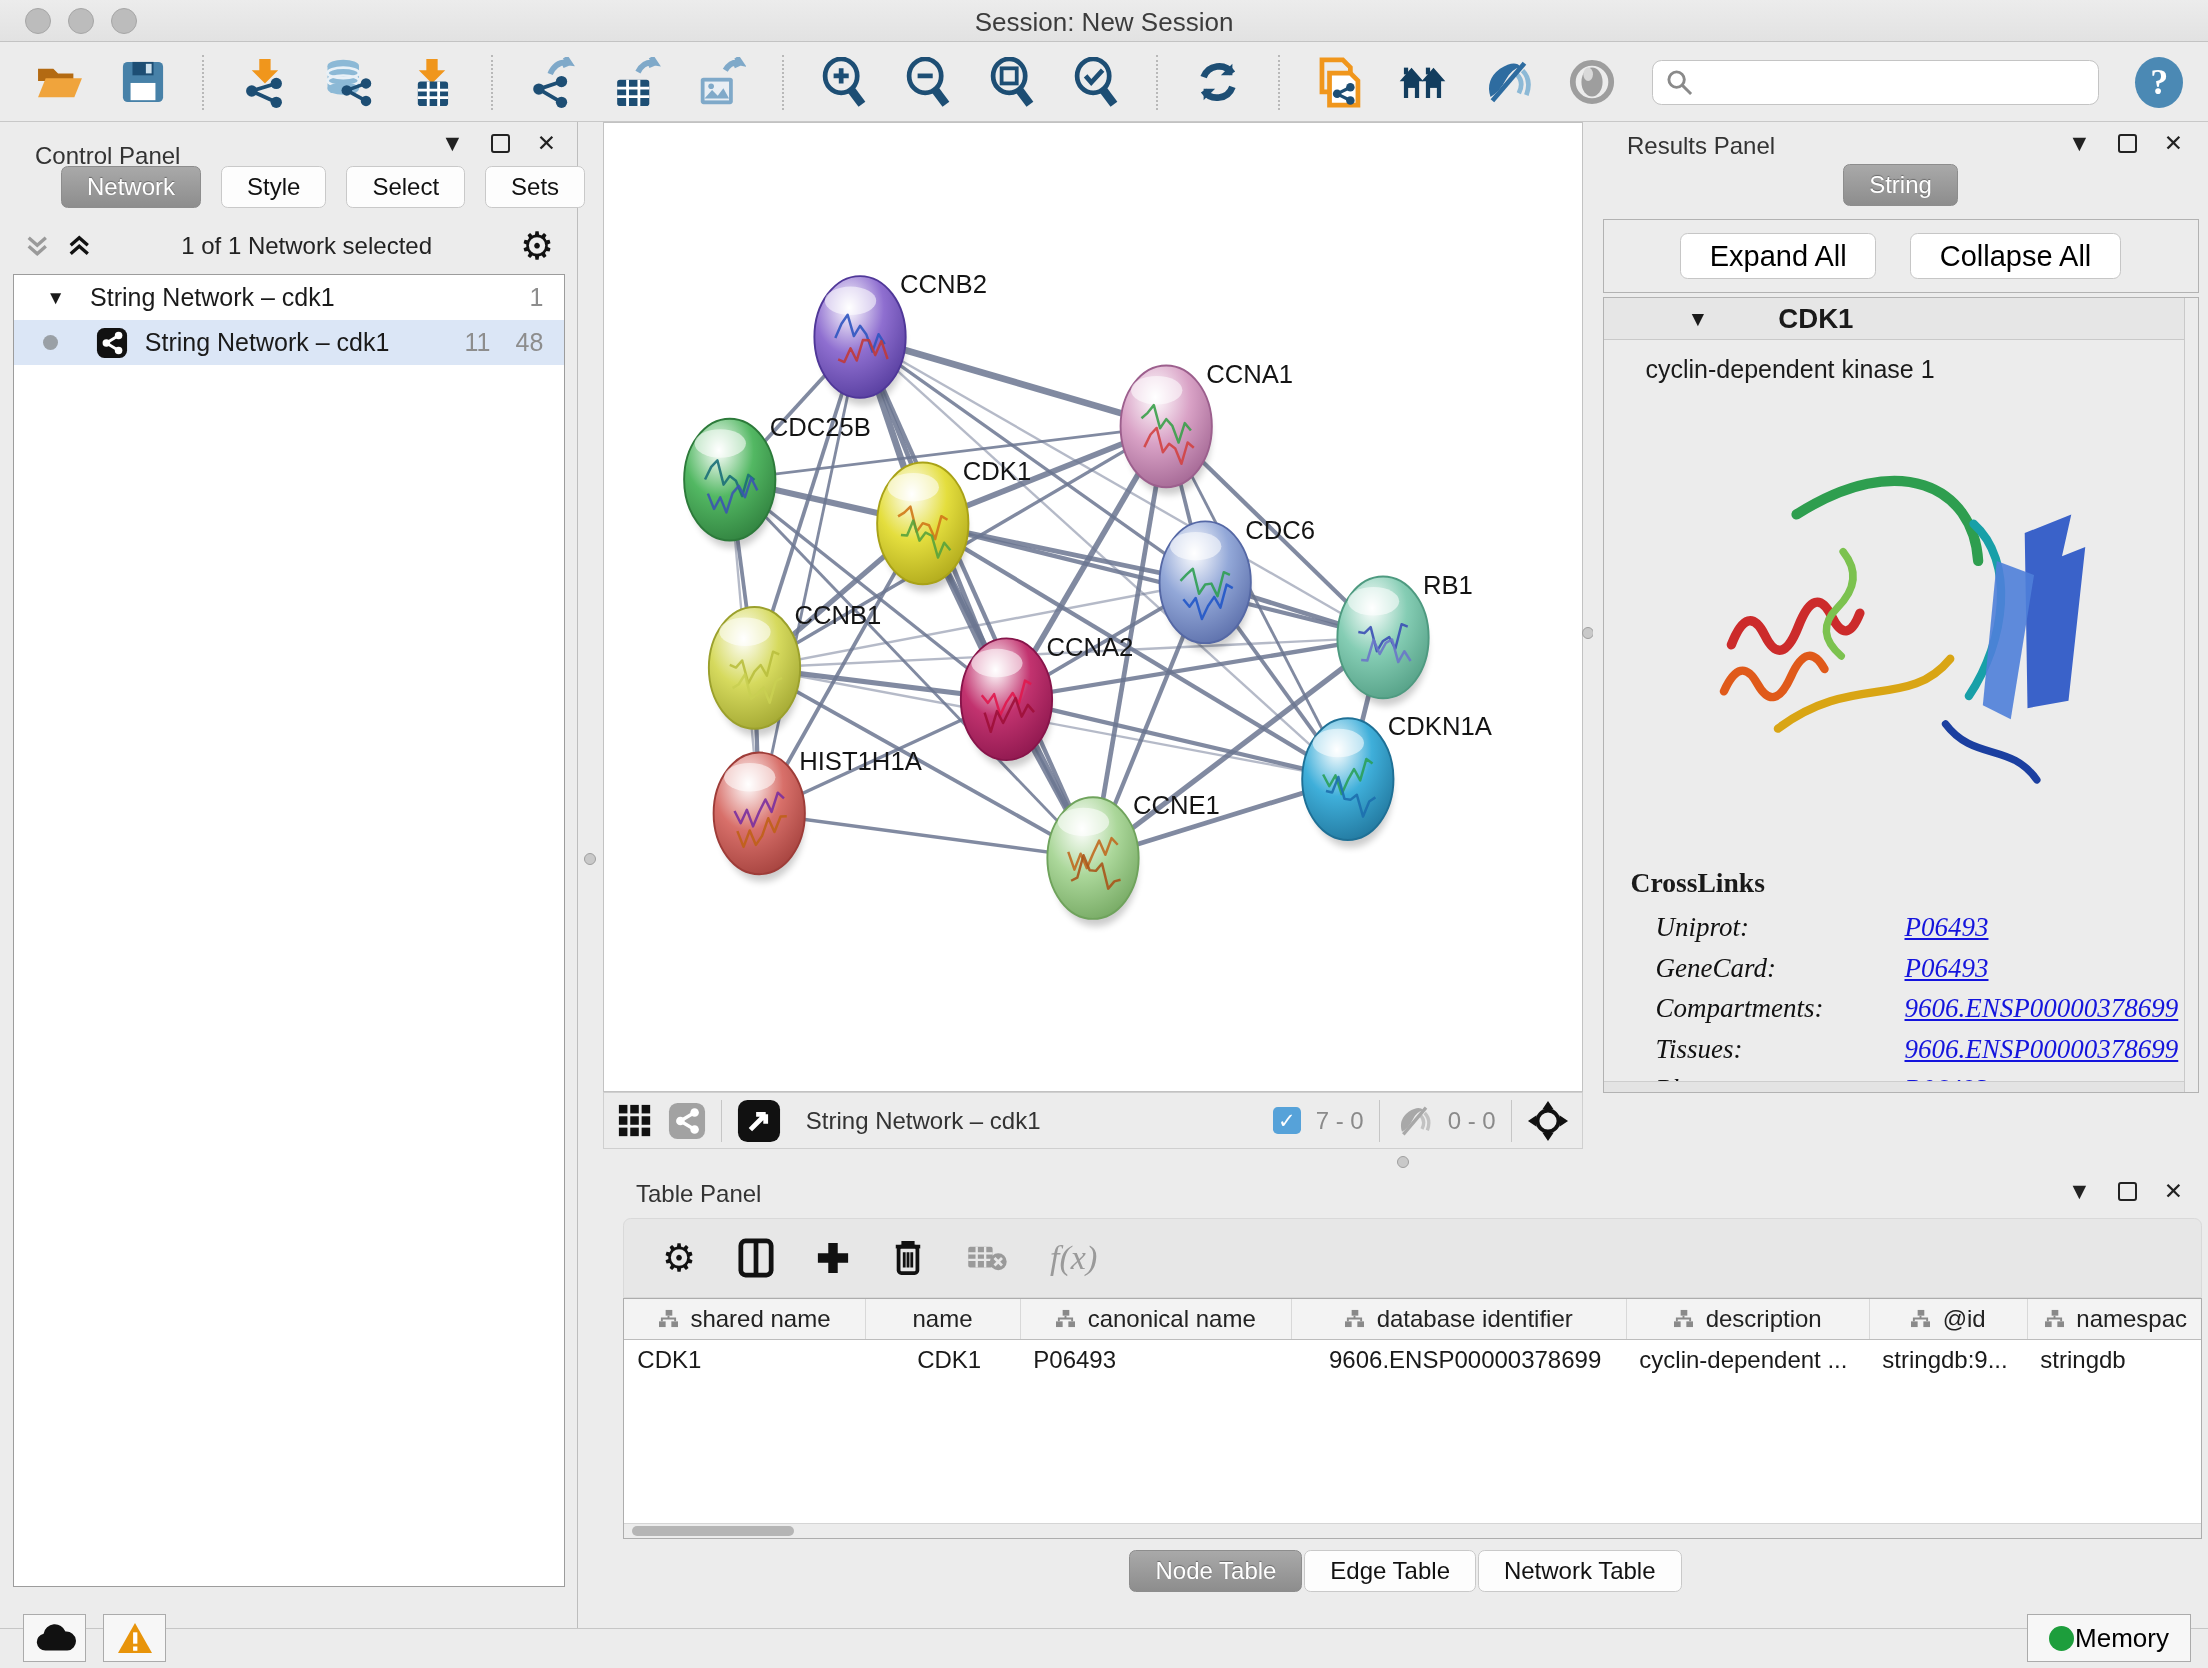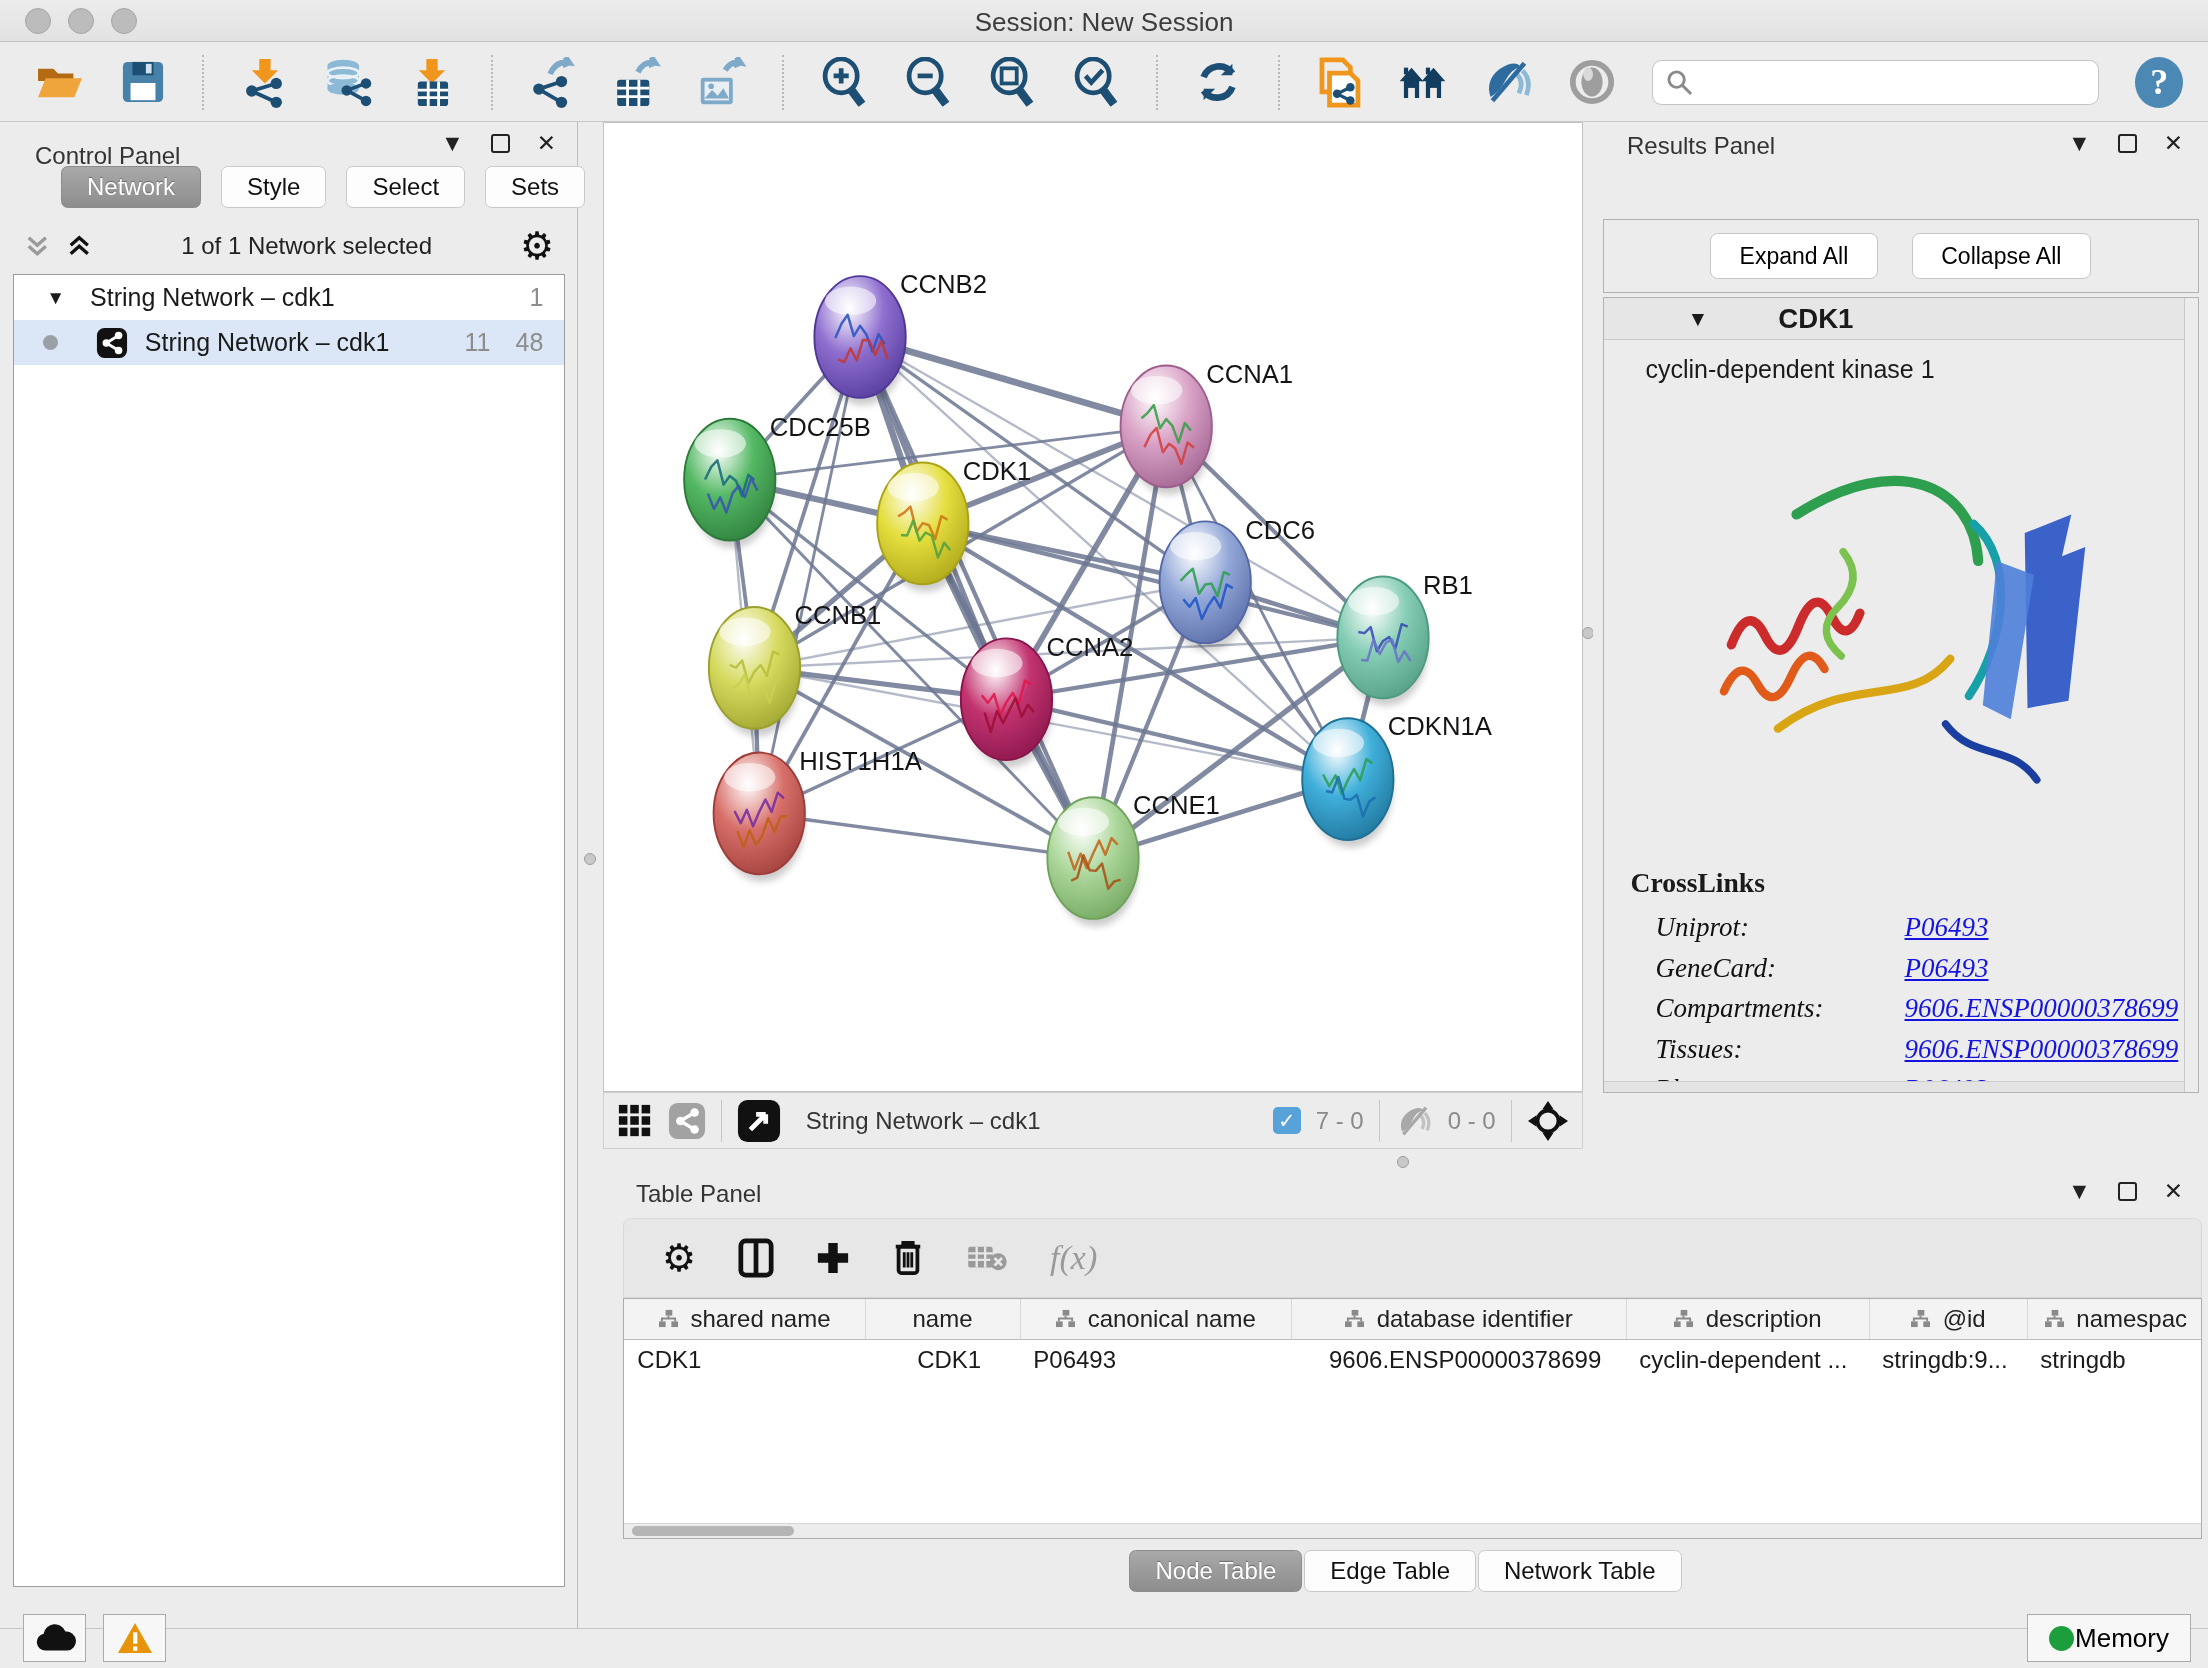--- a/index.html
+++ b/index.html
@@ -54,21 +54,21 @@
   .chkbox { width:27.6px; height:27.6px; background:#56a2d9; border-radius:4.8px; color:#fff; font-size:21px; display:flex; align-items:center; justify-content:center; }
   .splitdot { width:12.4px; height:12.4px; border-radius:50%; background:#c9c9c9; border:1px solid #9f9f9f; position:absolute; }
 
   
   .results { position:absolute; left:1593px; top:122px; width:615px; height:1050px; background:#ececec; }
   .results .head { position:absolute; left:34px; top:9.5px; }
   .results .ctl { position:absolute; right:25px; top:9.5px; }
   .results .tabrow { position:absolute; left:0; right:0; top:42px; text-align:center; }
   .resbox1 { position:absolute; left:9.5px; top:97px; width:596px; height:74px; border:1.9px solid #b2b2b2; background:#ececec;
     display:flex; align-items:center; justify-content:center; gap:34px; }
-  .wbtn { height:46px; border:1px solid #c6c6c6; border-radius:7.6px; background:#fff; font-size:23px; padding:0 28.5px; cursor:pointer; }
+  .wbtn { height:46px; border:1px solid #c6c6c6; border-radius:7.6px; background:#fff; font-size:29px; padding:0 28.5px; cursor:pointer; }
   .resbox2 { position:absolute; left:9.5px; top:175px; width:596px; height:796px; border:1.9px solid #b2b2b2; background:#ececec; overflow:hidden; }
   .sechead { height:42px; background:#e6e6e6; border-bottom:1.9px solid #c9c9c9; display:flex; align-items:center; }
   .sechead .tri { margin-left:84px; font-size:21px; }
   .sechead .gene { margin-left:70px; font-size:27.6px; font-weight:bold; }
   .secdesc { font-size:25px; padding:15px 0 0 42px; }
   .protein { position:absolute; left:57px; top:114px; }
   .crosslinks { position:absolute; left:27px; top:569px; font-family:"Liberation Serif","DejaVu Serif",serif; }
   .crosslinks h3 { font-size:27.6px; margin-bottom:13.3px; }
   .clrow { display:flex; margin:9.5px 0 9.5px 25px; font-size:27px;font-style:italic; }
   .cllabel { width:249px; color:#111; }
@@ -561,20 +561,23 @@
 <span class="splitdot" style="left:1582px; top:627px;"></span>
 <span class="splitdot" style="left:1397px; top:1156px;"></span>
 
 <div class="results">
   <span class="panelhead head">Results Panel</span>
   <span class="winctl ctl">
     <span class="wc">▼</span>
     <span class="wc box"></span>
     <span class="wc" style="font-weight:bold;">✕</span>
   </span>
+  <div class="tabrow">
+    <button class="tab sel">String</button>
+  </div>
   <div class="resbox1">
     <button class="wbtn">Expand All</button>
     <button class="wbtn">Collapse All</button>
   </div>
   <div class="resbox2">
     <div class="sechead">
       <span class="tri">▼</span>
       <span class="gene">CDK1</span>
     </div>
     <div class="secdesc">cyclin-dependent kinase 1</div>

